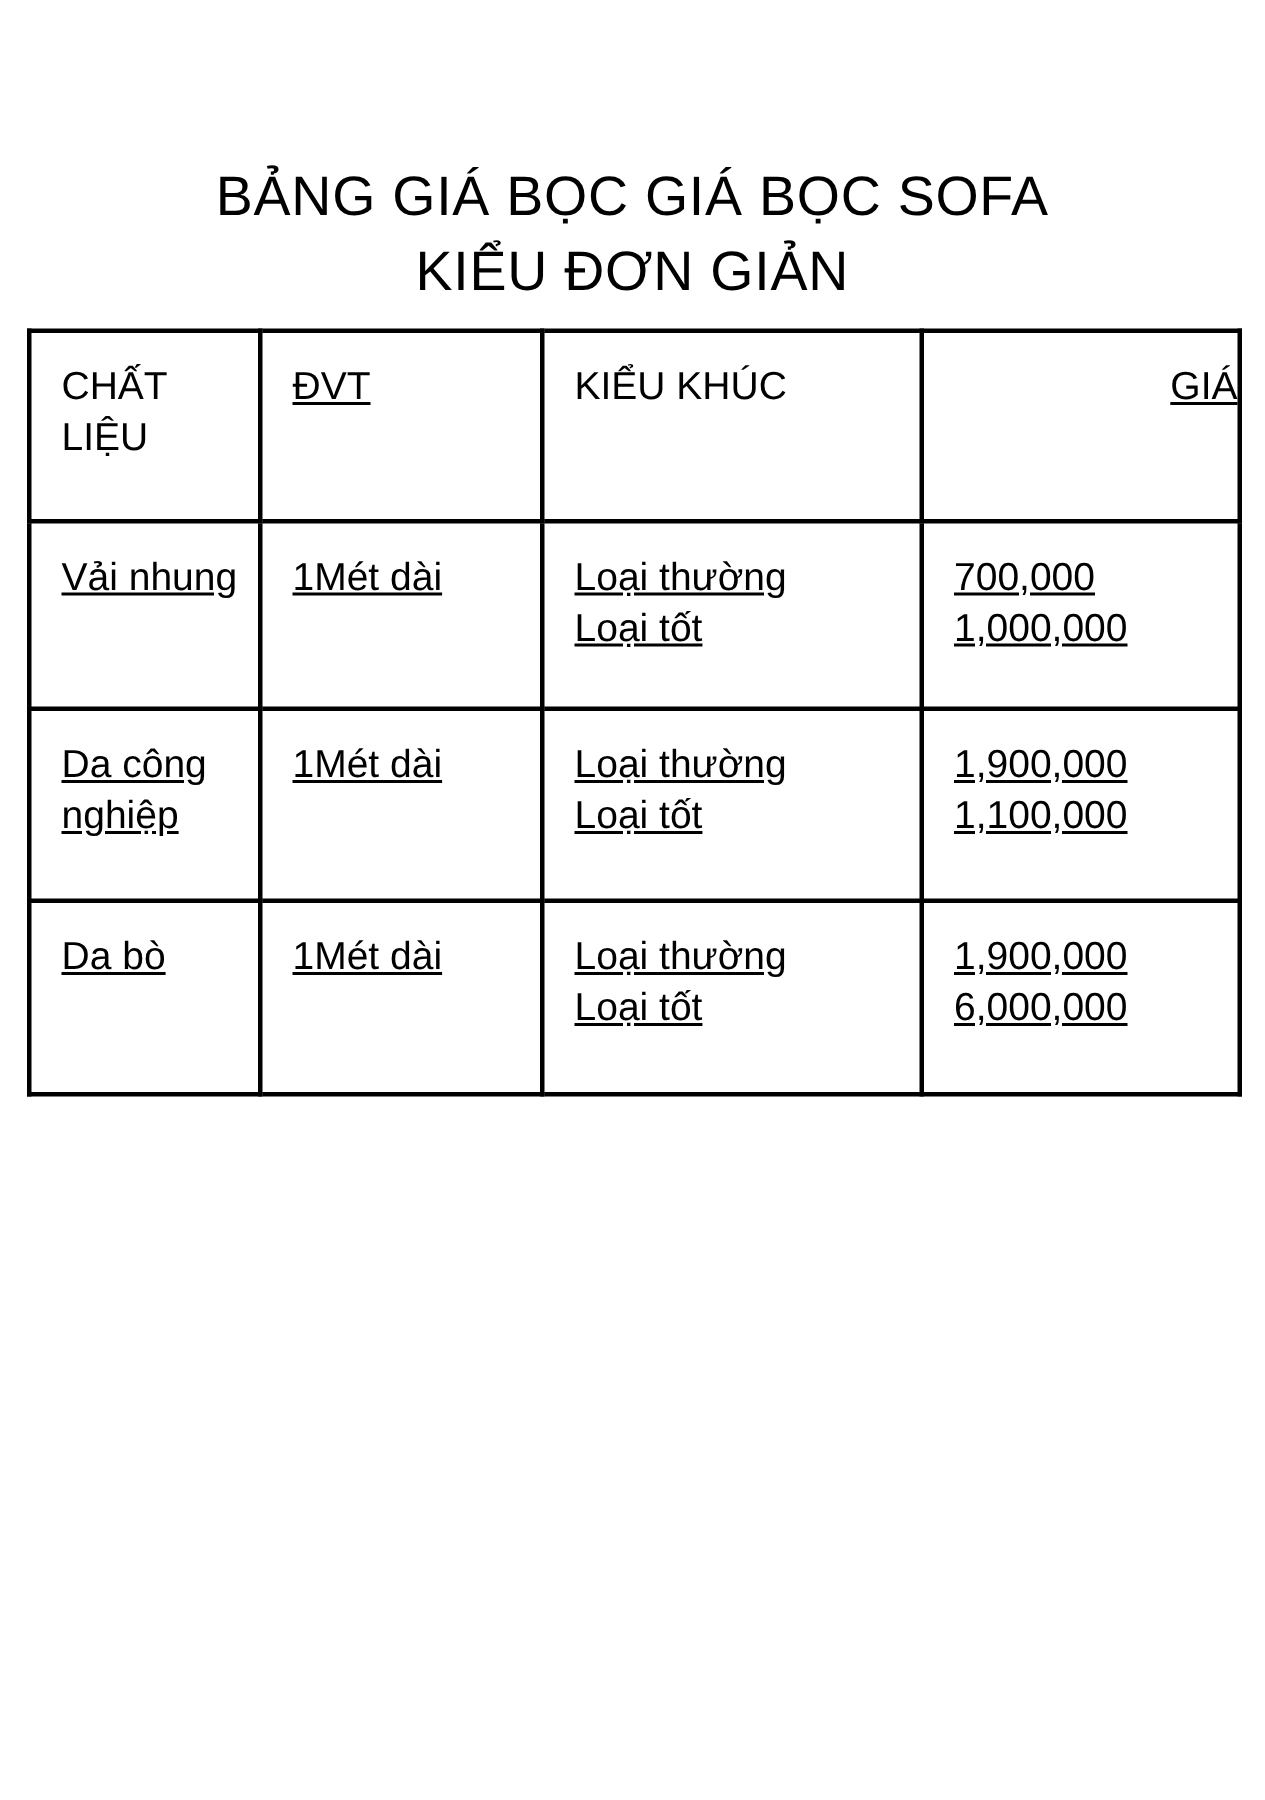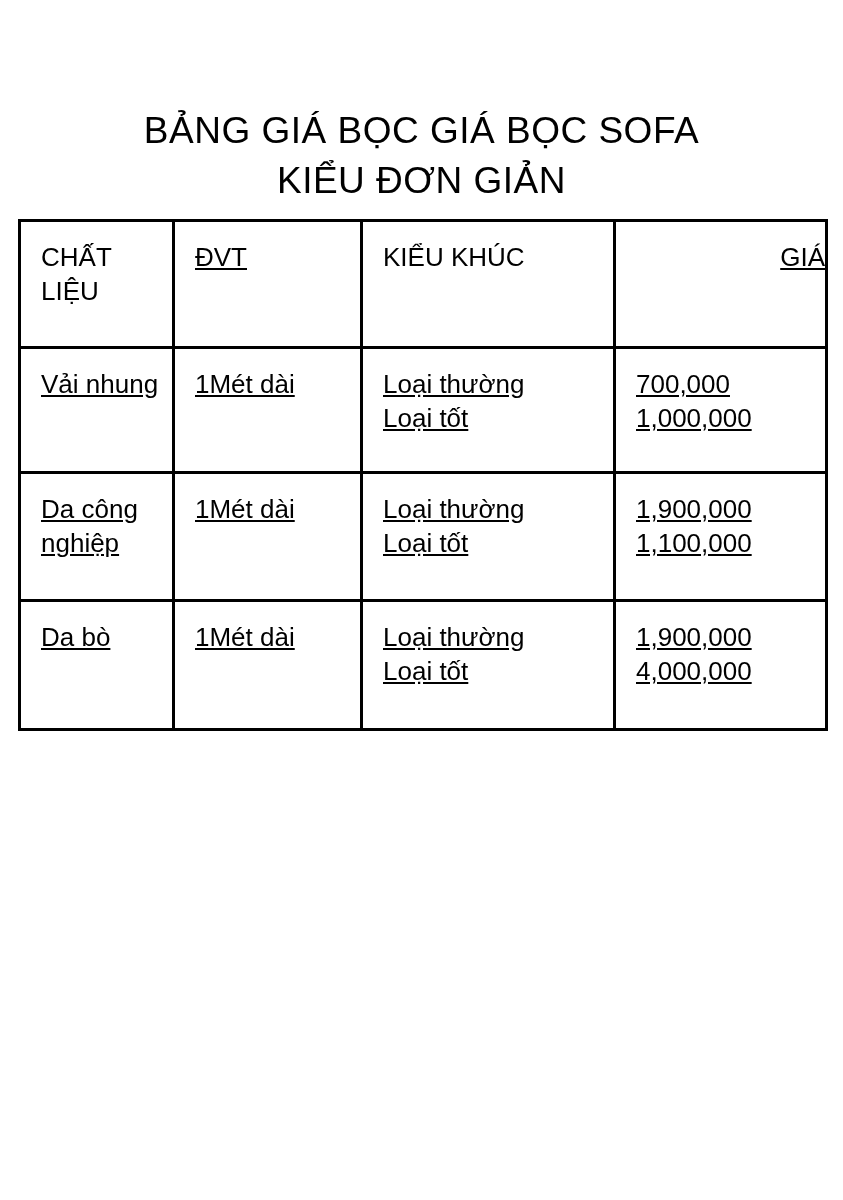--- a/index.html
+++ b/index.html
@@ -143,20 +143,20 @@
           <td>1Mét dài</td>
           <td>
             <span class="stack">
               <span class="line">Loại thường</span>
               <span class="line">Loại tốt</span>
             </span>
           </td>
           <td>
             <span class="stack">
               <span class="line">1,900,000</span>
-              <span class="line">4,000,000</span>
+              <span class="line">6,000,000</span>
             </span>
           </td>
         </tr>
       </tbody>
   </table>
 
 </div>
 
 </body></html>

